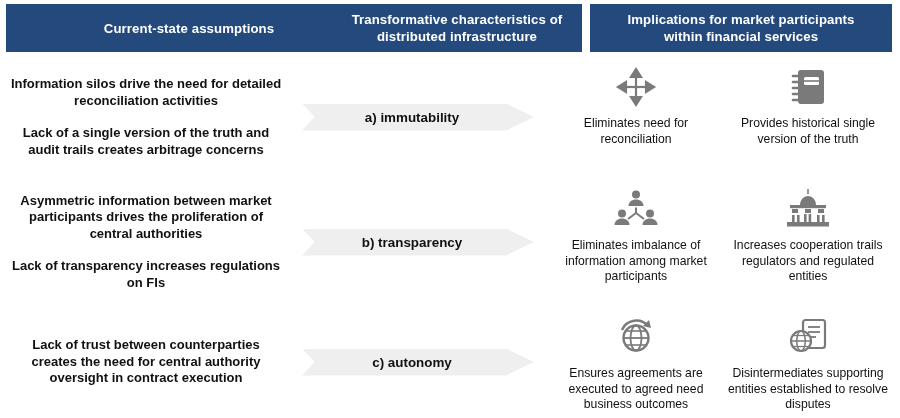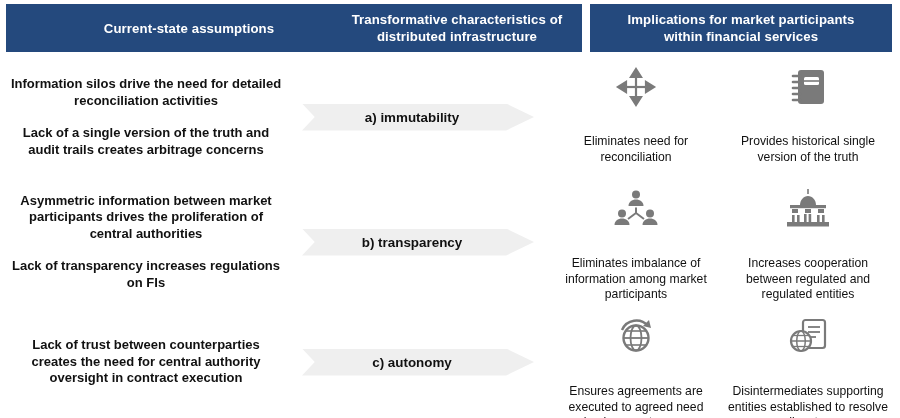--- a/index.html
+++ b/index.html
@@ -77,21 +77,21 @@
   .impl{
     width:172px;
     display:flex;flex-direction:column;align-items:center;
   }
   .icon-box{
     height:50px;width:56px;
     display:flex;align-items:center;justify-content:center;
   }
   .icon-box svg{display:block;}
   .impl-cap{
-    margin-top:22px;
+    margin-top:4px;
     font-size:12.2px;line-height:15.5px;
     text-align:center;color:#111111;
     padding:0 4px;
   }
 
   
 </style>
 </head>
 <body>
 
@@ -209,21 +209,21 @@
               <g>
                 <rect x="8" y="27" width="2.6" height="7"></rect>
                 <rect x="13" y="27" width="2.6" height="7"></rect>
                 <rect x="20" y="26" width="2.6" height="8"></rect>
                 <rect x="24.6" y="26" width="2.6" height="8"></rect>
                 <rect x="33" y="27" width="2.6" height="7"></rect>
                 <rect x="38" y="27" width="2.6" height="7"></rect>
               </g>
             </svg>
           </div>
-          <div class="impl-cap">Increases cooperation between regulated and regulated entities</div>
+          <div class="impl-cap">Increases cooperation trails regulators and regulated entities</div>
         </div>
       </div>
     </div>
 
     <div class="row row-2">
 
       <div class="col-left">
         <div class="stmt">Lack of trust between counterparties creates the need for central authority oversight in contract execution</div>
       </div>
 

